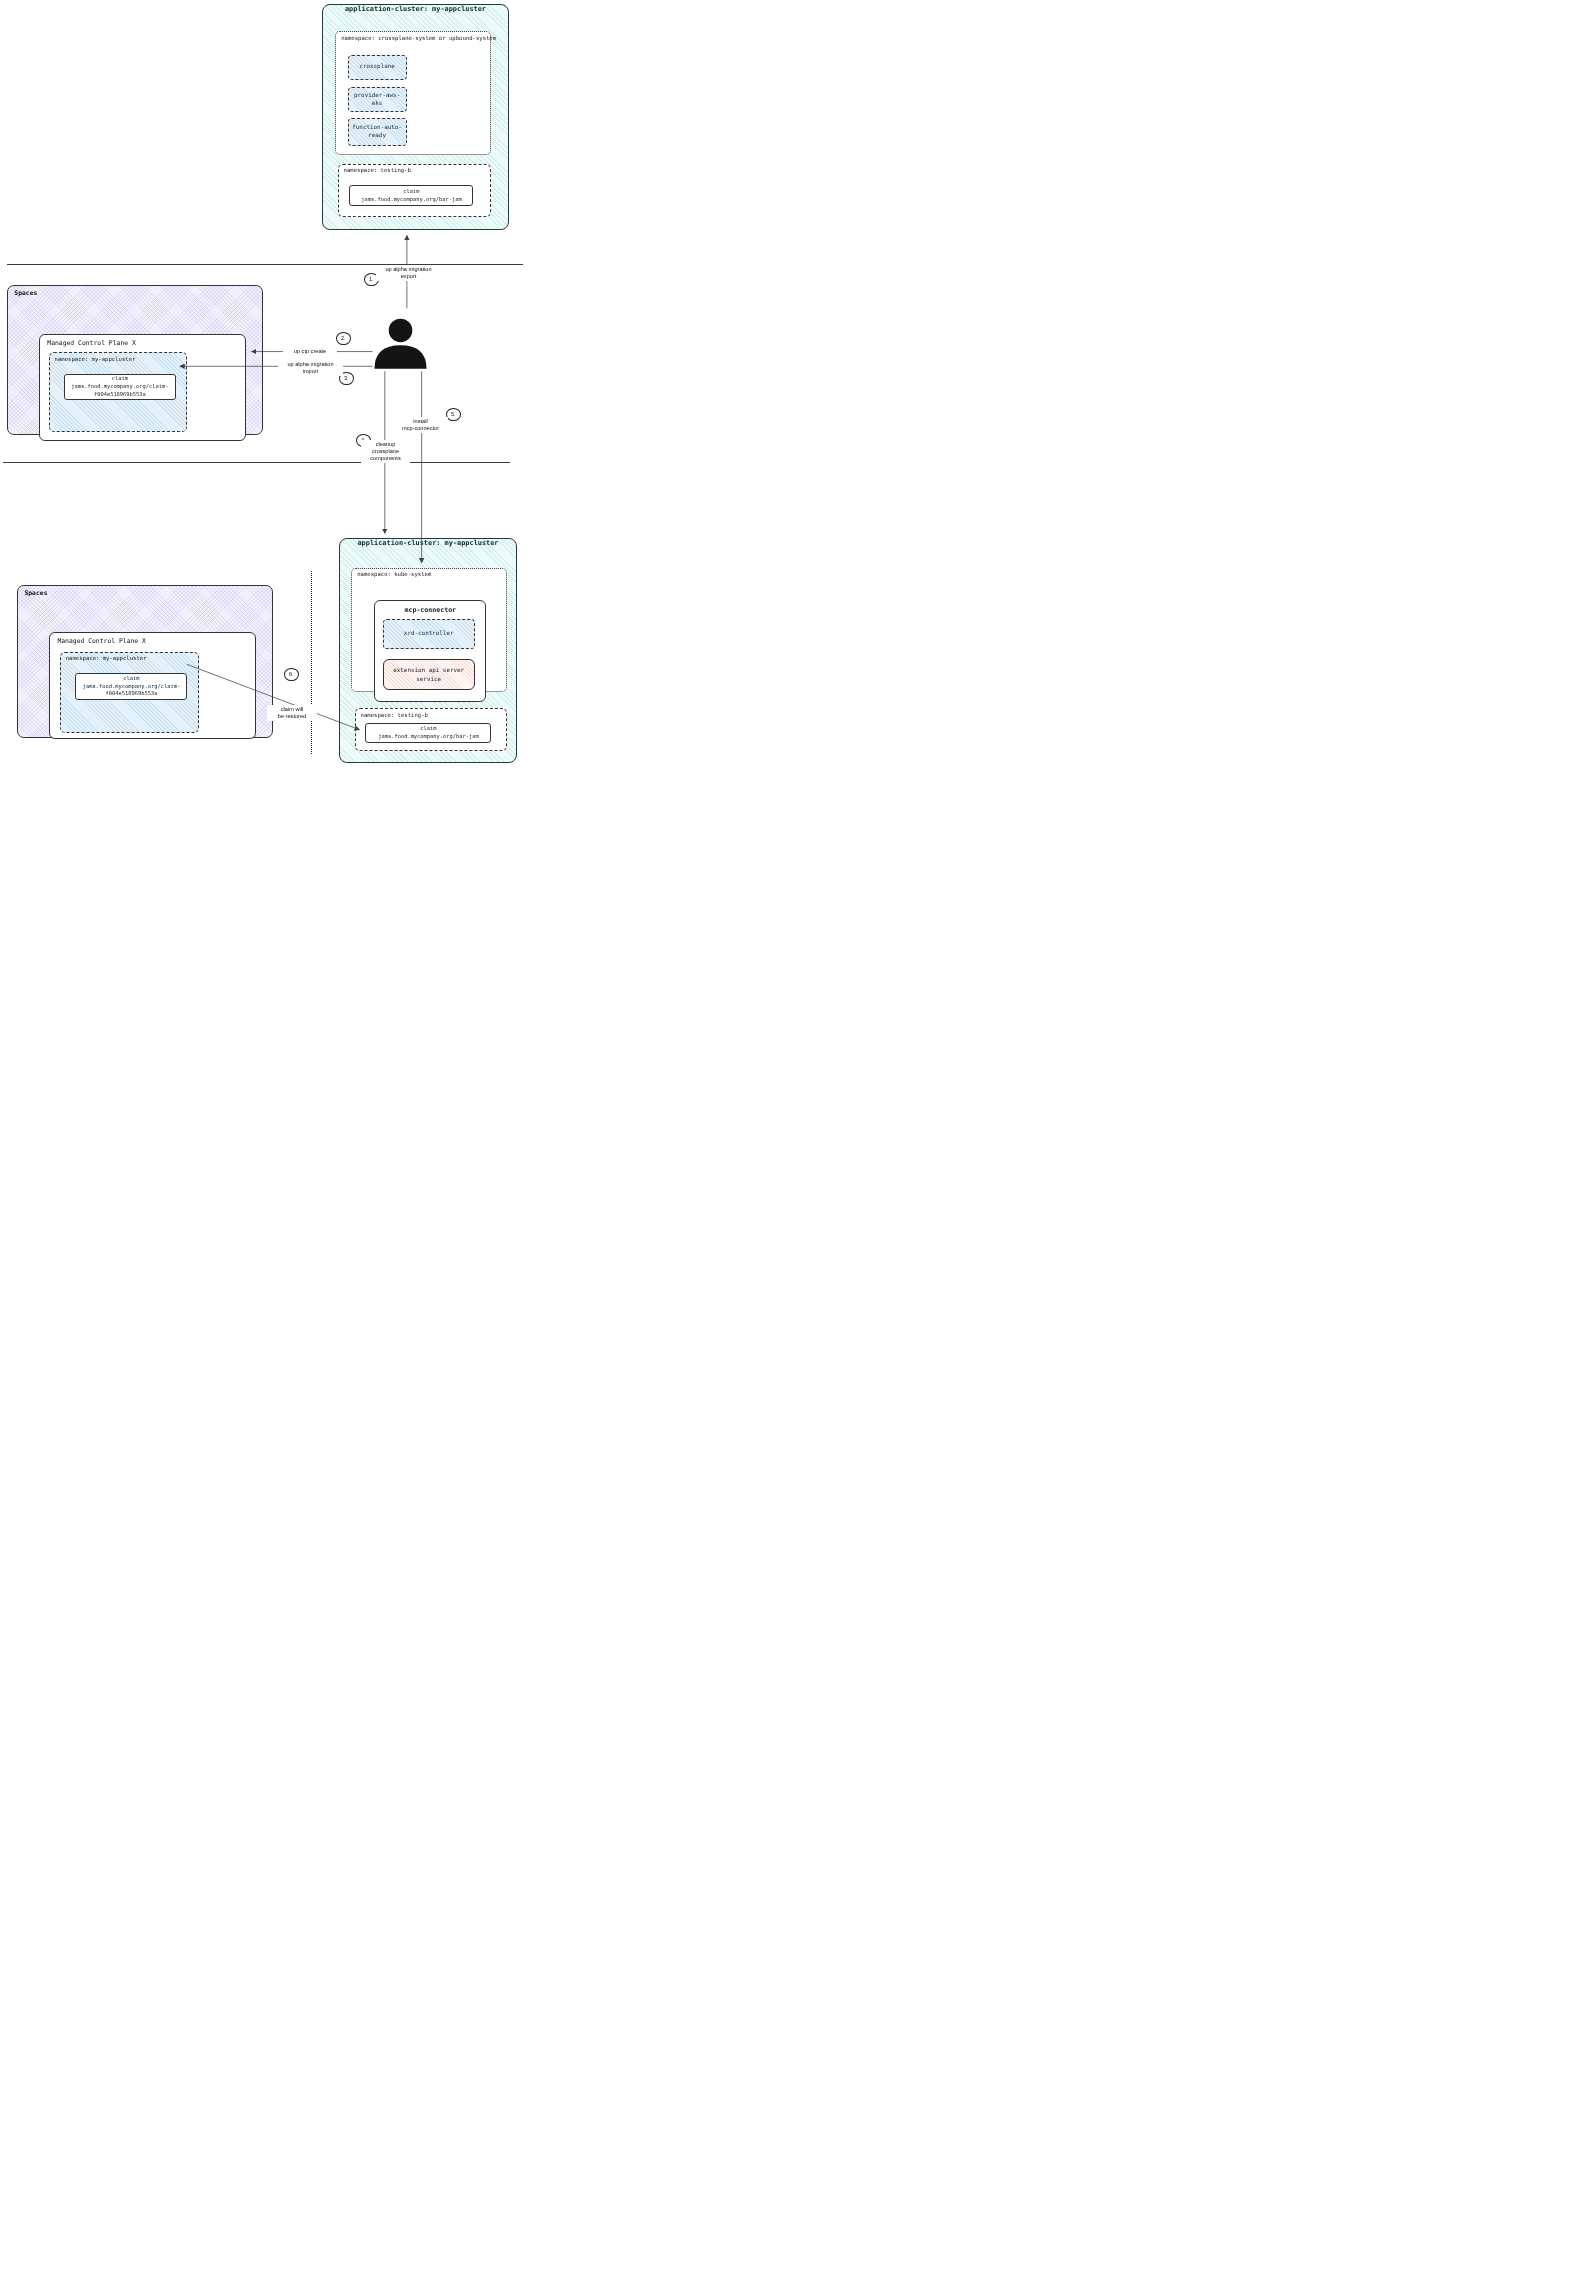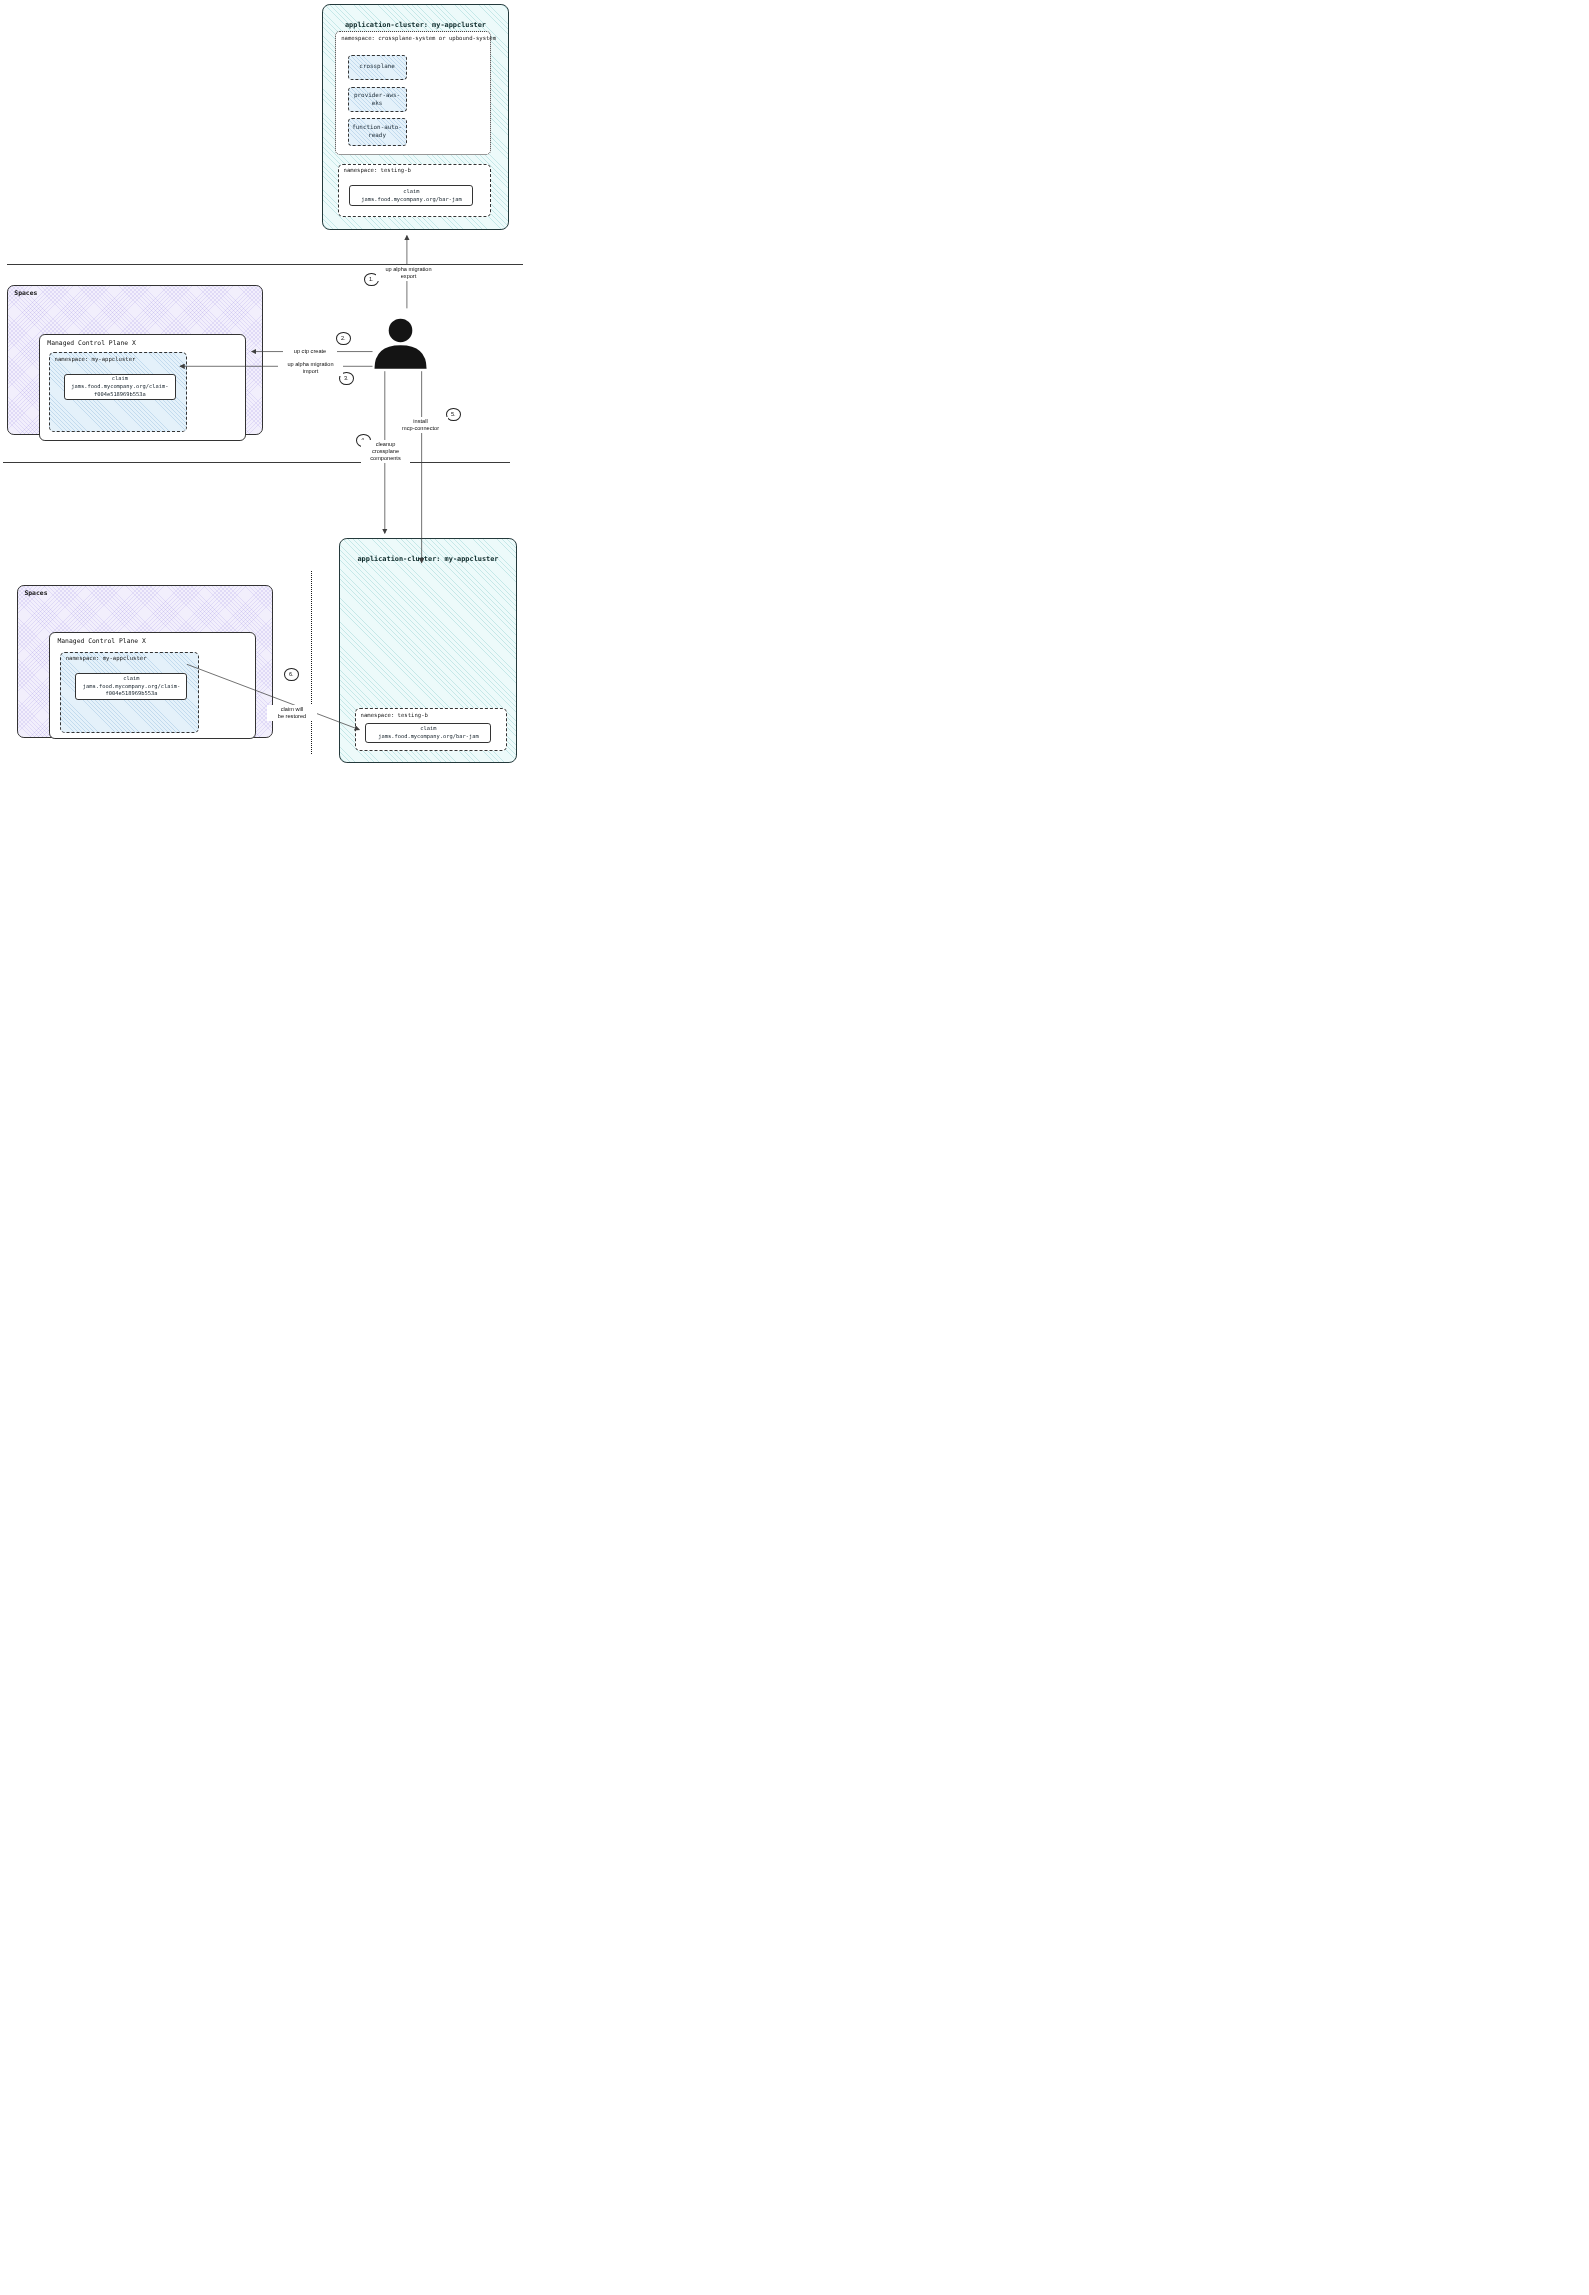--- a/index.html
+++ b/index.html
@@ -5,21 +5,21 @@
   * { margin:0; padding:0; box-sizing:border-box; }
   html,body { background:#ffffff; }
   body { font-family:"DejaVu Sans Mono","Liberation Mono",monospace; color:#16222b; }
 
   .canvas { position:relative; width:530px; height:765px; background:#fff; overflow:hidden; }
 
   
   .cluster { position:absolute; border:0.8px solid #24393b; border-radius:7.9px;
              background-color:#edfafa;
              background-image:repeating-linear-gradient(45deg, rgba(106,190,190,.30) 0 0.5px, transparent 0.5px 3.4px); }
-  .cluster-title { position:absolute; top:16px; left:0; right:0; text-align:center;
+  .cluster-title { position:absolute; top:0; left:0; right:0; text-align:center;
                    font-weight:bold; font-size:6.9px; color:#0e2a2a; }
 
   
   .spaces { position:absolute; border:0.8px solid #333; border-radius:6.9px;
             background-color:#f2effc;
             background-image:repeating-linear-gradient(45deg, rgba(130,110,220,.16) 0 0.5px, transparent 0.5px 2.9px),
                              repeating-linear-gradient(-45deg, rgba(130,110,220,.16) 0 0.5px, transparent 0.5px 2.9px); }
   .spaces-label { position:absolute; top:3.4px; left:6.4px; font-size:6.4px; font-weight:600; color:#111; }
 
   .panel-white { position:absolute; background:#fff; border:0.7px solid #333; border-radius:5.9px;margin-top:16px; }
@@ -108,20 +108,32 @@
           <span>claim</span>
           <span class="wrap">jams.food.mycompany.org/claim-f004e518969b553a</span>
         </div>
       </div>
     </div>
   </div>
 
   <div class="cluster" style="left:339px; top:538px; width:178px; height:225px;">
     <div class="cluster-title">application-cluster: my-appcluster</div>
 
+    <div class="ns dotted" style="left:11.3px; top:28.5px; width:156px; height:124px;">
+      <div class="ns-label">namespace: kube-system</div>
+      <div class="panel-white" style="left:22px; top:15.7px; width:112px; height:102px;">
+        <div class="mcpc-title">mcp-connector</div>
+        <div class="chip" style="left:7.4px; top:18px; width:92px; height:30px;">
+          <span>xrd-controller</span>
+        </div>
+        <div class="extbox" style="left:7.4px; top:58px; width:92px; height:31px;">
+          <span>extension api server service</span>
+        </div>
+      </div>
+    </div>
 
     <div class="ns dashed" style="left:14.7px; top:169px; width:152px; height:43px;">
       <div class="ns-label">namespace: testing-b</div>
       <div class="claim" style="left:9.8px; top:13.8px; width:126px; height:20.6px;">
         <span>claim</span>
         <span class="wrap">jams.food.mycompany.org/bar-jam</span>
       </div>
     </div>
   </div>
 

